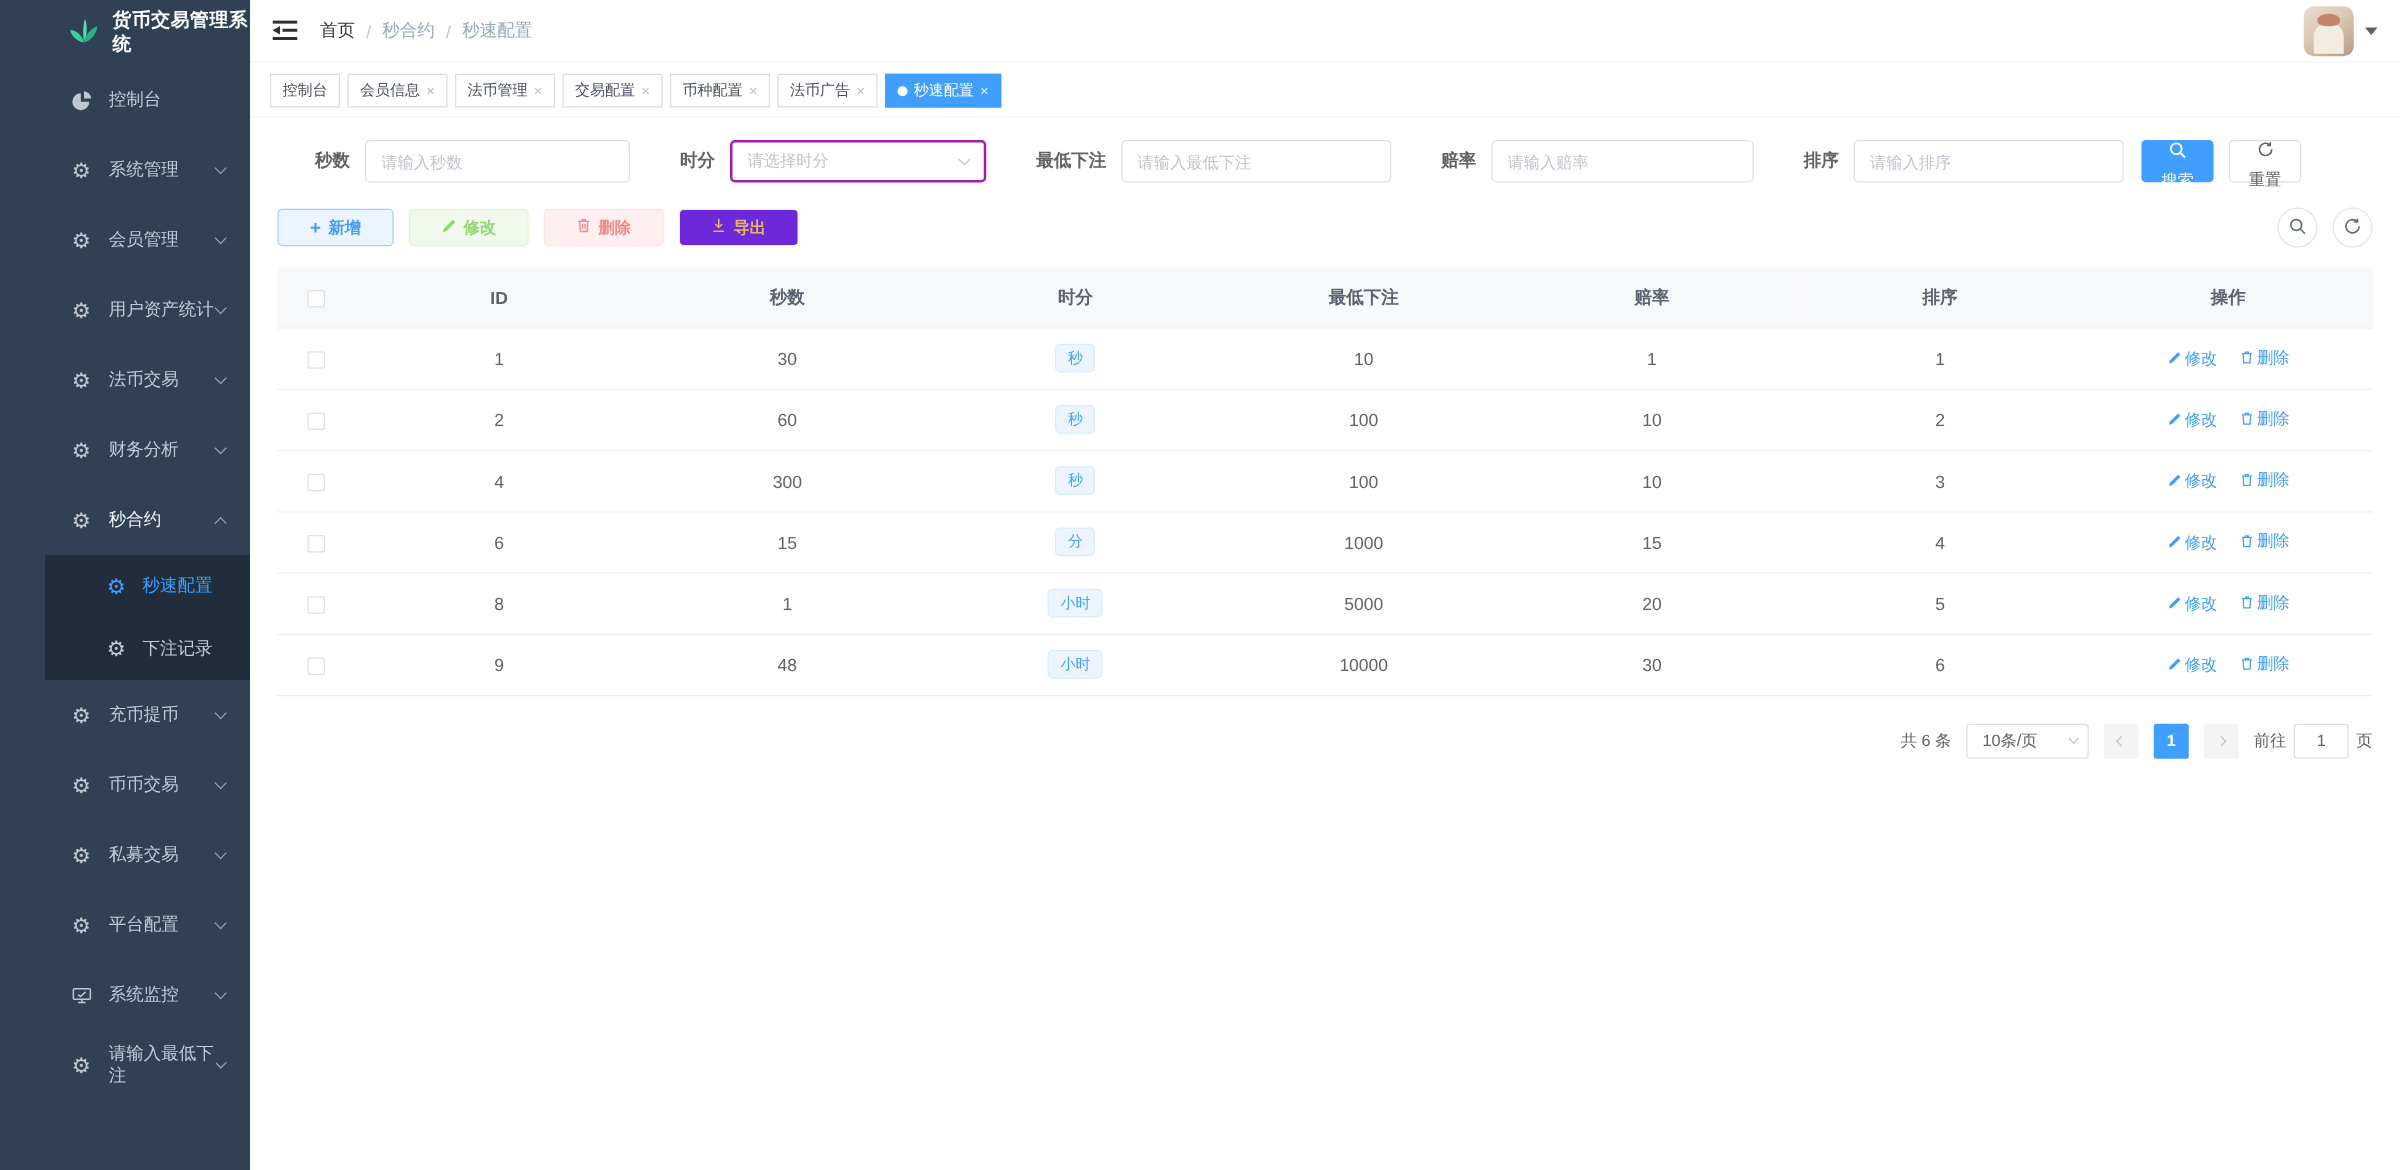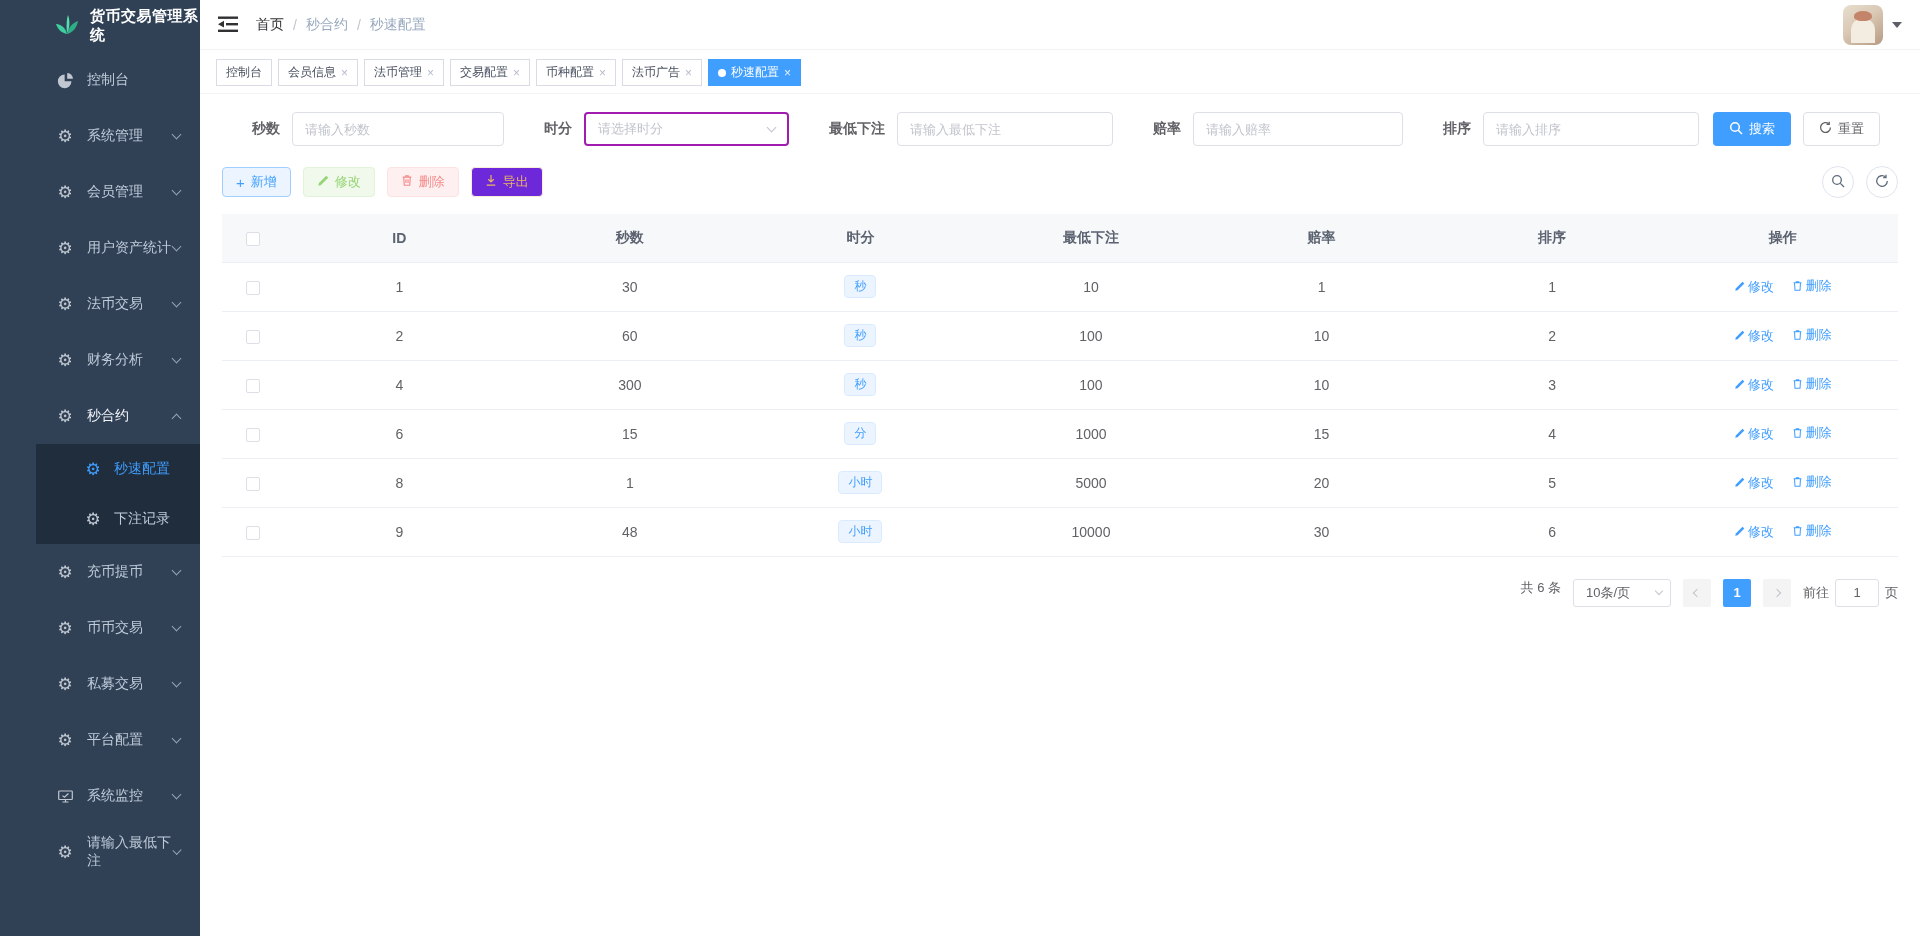--- a/index.html
+++ b/index.html
@@ -61,27 +61,27 @@
   .filter-row { display:flex; align-items:center; padding-left:30px; }
   .f-group { display:flex; align-items:center; margin-right:40px; }
   .f-label { font-weight:bold; color:#606266; margin-right:12px; white-space:nowrap; }
   .f-input { width:212px; height:34px; border:1px solid #dcdfe6; border-radius:4px; padding:0 12px;
     font-size:13px; color:#606266; outline:none; font-family:inherit; }
   .f-input::placeholder { color:#c0c4cc; }
   .f-select { width:205px; height:34px; border:2px solid #a21caf; border-radius:4px; padding:0 12px;
     display:flex; align-items:center; color:#c0c4cc; font-size:13px; cursor:pointer; background:#fff; }
   .f-select .chev { margin-left:auto; border-color:#c0c4cc; }
   .btn { height:34px; border-radius:4px; border:1px solid transparent; display:inline-flex;
-    align-items:center; gap:6px; padding:0 15px; font-size:13px; cursor:pointer; font-family:inherit; }
+    align-items:center; gap:6px; padding:0 15px; font-size:13px; cursor:pointer; font-family:inherit;flex-direction:column; }
   .btn-search { background:#409eff; color:#fff; }
   .btn-reset { background:#fff; border-color:#dcdfe6; color:#606266; margin-left:12px; }
 
   .toolbar { margin-top:20px; display:flex; align-items:center; }
-  .tbtn { height:30px; padding:0 13px; border-radius:4px; font-size:13px; display:inline-flex;
-    align-items:center; gap:6px; margin-right:12px; cursor:pointer; border:1px solid transparent; }
+  .tbtn { height:30px; padding:0 25px; border-radius:4px; font-size:13px; display:inline-flex;
+    align-items:center; gap:6px; margin-right:12px; cursor:pointer; border:1px solid transparent;font-weight:bold; }
   .tbtn-add    { background:#ecf5ff; border-color:#a0cfff; color:#409eff; }
   .tbtn-edit   { background:#f0f9eb; border-color:#e1f3d8; color:#95d475; }
   .tbtn-delete { background:#fef0f0; border-color:#fde2e2; color:#f48989; }
   .tbtn-export { background:#6d28d9; border-color:#faecd8; color:#ebb563; }
   .tbtn-add::before { content:"+"; font-size:15px; line-height:1; }
   .toolbar-right { margin-left:auto; display:flex; gap:12px; }
   .circle-btn { width:32px; height:32px; border-radius:50%; border:1px solid #dfe4ed; background:#fff;
     display:flex; align-items:center; justify-content:center; color:#5f6b7a; cursor:pointer; }
 
   
@@ -92,21 +92,21 @@
   .col-check { width:62px; }
   .checkbox { display:inline-block; width:14px; height:14px; border:1px solid #dcdfe6; border-radius:2px;
     background:#fff; cursor:pointer; vertical-align:middle; }
   .badge { display:inline-block; padding:3px 9px; background:#ecf5ff; border:1px solid #d9ecff;
     color:#409eff; border-radius:4px; font-size:12px; line-height:1.3; }
   .op-link { color:#409eff; font-size:13px; cursor:pointer; display:inline-flex; align-items:center;
     gap:3px; text-decoration:none; }
   .op-link + .op-link { margin-left:14px; }
 
   
-  .pagination { margin-top:22px; display:flex; align-items:flex-start; justify-content:flex-end; gap:12px;
+  .pagination { margin-top:22px; display:flex; align-items:center; justify-content:flex-end; gap:12px;
     font-size:13px; color:#606266; }
   .pg-select { width:98px; height:28px; border:1px solid #dcdfe6; border-radius:3px; display:flex;
     align-items:center; padding:0 8px 0 12px; color:#606266; cursor:pointer; }
   .pg-select .chev { margin-left:auto; border-color:#c0c4cc; width:6px; height:6px; }
   .pg-btn { width:28px; height:28px; border-radius:2px; background:#f4f4f5; display:flex; align-items:center;
     justify-content:center; cursor:pointer; color:#c0c4cc; }
   .pg-btn .chev { border-color:#c0c4cc; width:6px; height:6px; margin-top:0; }
   .chev.left  { transform:rotate(135deg); }
   .chev.right { transform:rotate(-45deg); }
   .pg-page { width:28px; height:28px; border-radius:2px; background:#409eff; color:#fff; display:flex;

